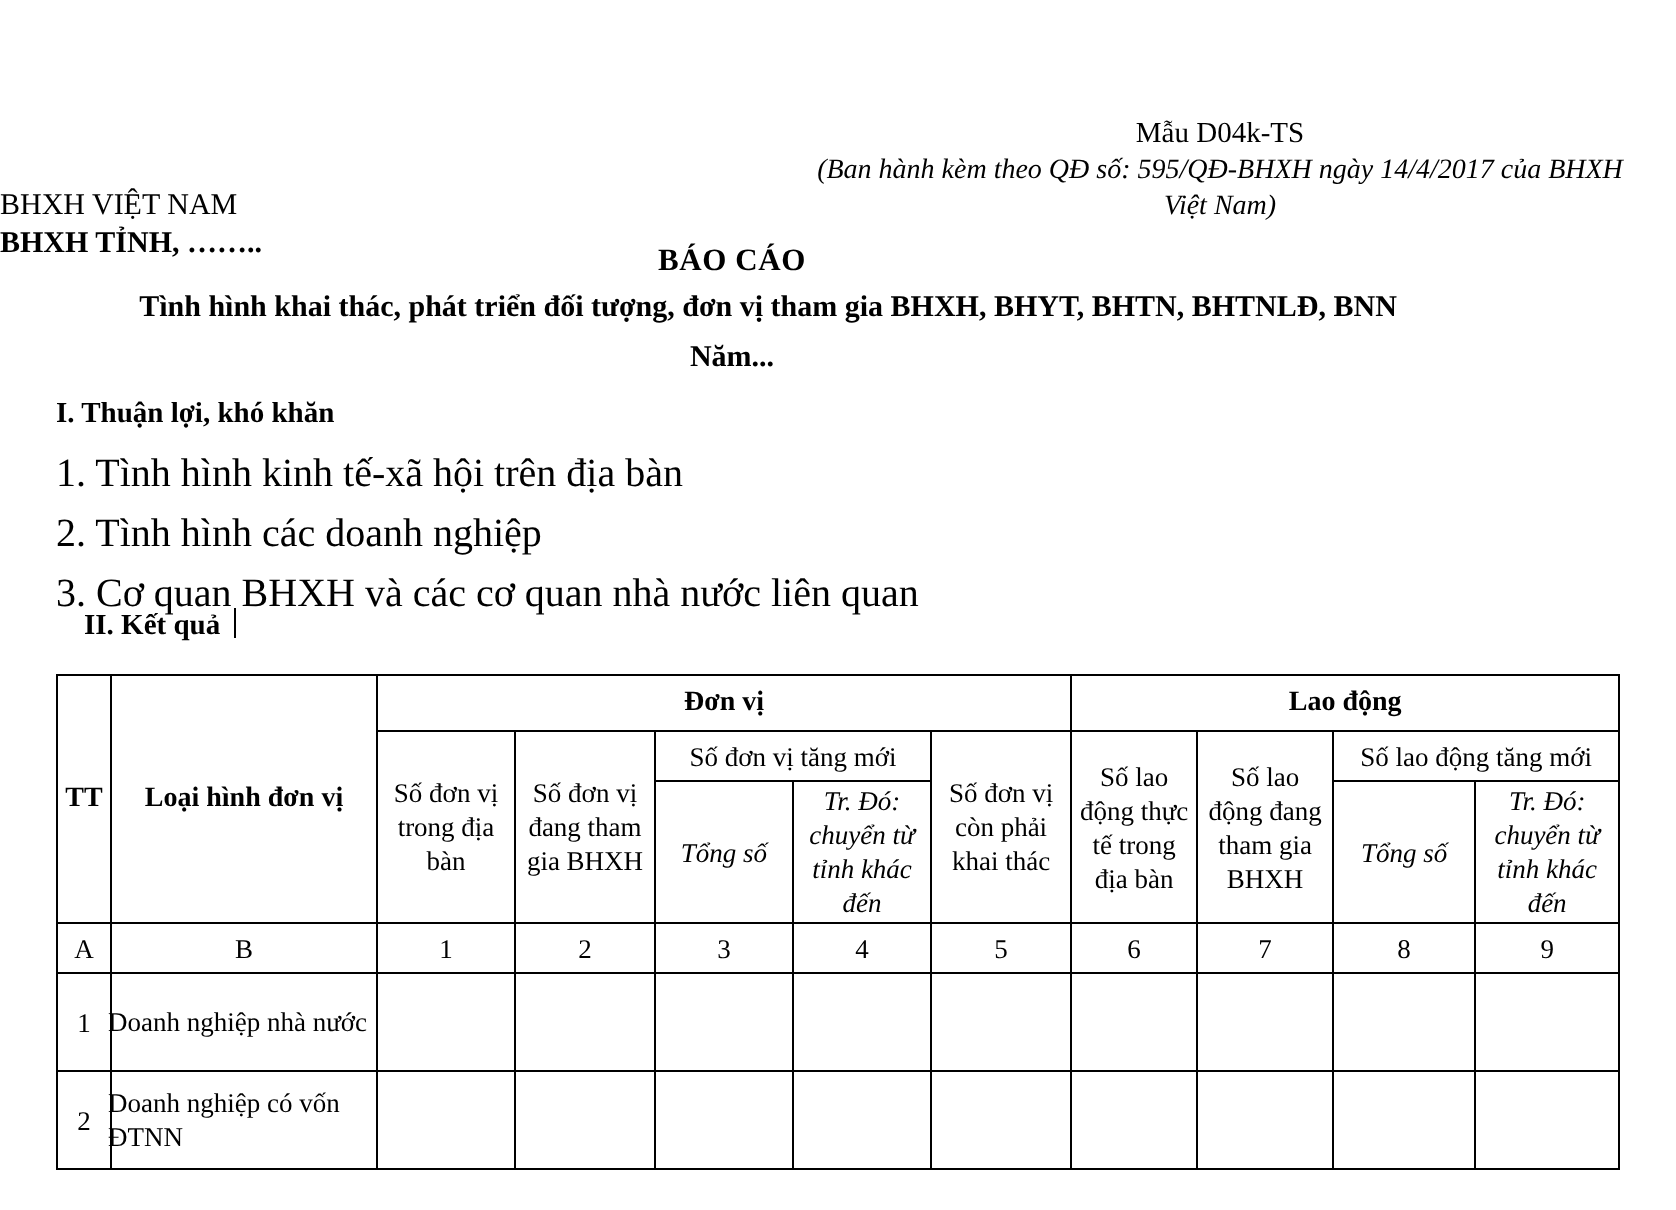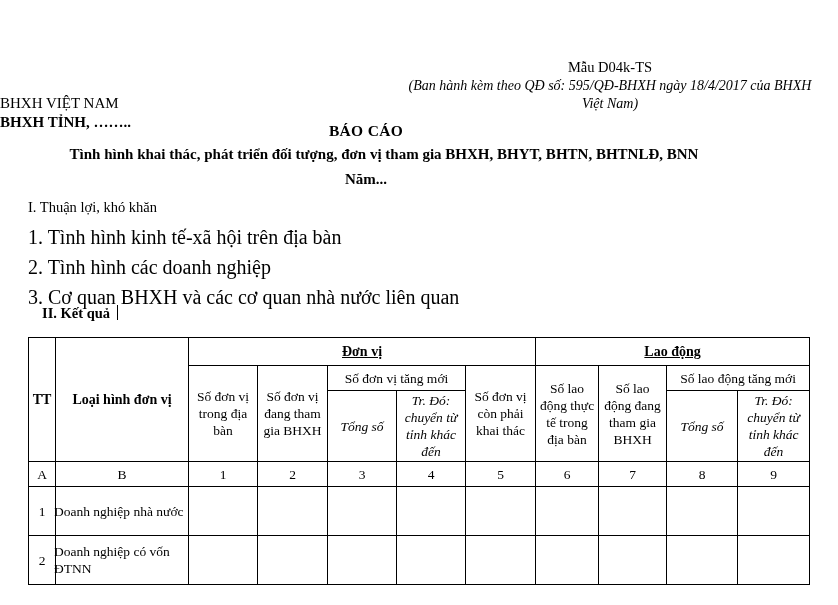--- a/index.html
+++ b/index.html
@@ -78,21 +78,21 @@
 
   
   .section-list {
     position: absolute;
     top: 192px;
     left: 28px;
     width: 700px;
   }
   .section-heading {
     font-size: 14.5px;
-    font-weight: normal;
+    font-weight: bold;
     line-height: 30px;
   }
   .section-item {
     font-size: 20px;
     font-weight: normal;
     line-height: 30px;
   }
   .section-heading-2 {
     position: absolute;
     top: 303px;
@@ -126,21 +126,20 @@
     text-align: center;
     vertical-align: middle;
     padding: 1px 2px;
     overflow: visible;
     white-space: normal;
   }
   .report-table td.group-head {
     font-weight: bold;
     font-size: 14px;
     height: 25px;
-    text-decoration: underline;
   }
   .report-table td.span-head {
     font-size: 13.5px;
     height: 22px;
     vertical-align: middle;
   }
   .report-table td.corner {
     font-weight: bold;
     font-size: 14px;
     vertical-align: middle;
@@ -175,21 +174,21 @@
 </head>
 <body>
 
 <div class="header-block">
   <div class="header-left">
     <div class="org-top">BHXH VIỆT NAM</div>
     <div class="org-sub">BHXH TỈNH, ……..</div>
   </div>
   <div class="header-right">
     <div class="form-code">Mẫu D04k-TS</div>
-    <div class="form-decree">(Ban hành kèm theo QĐ số: 595/QĐ-BHXH ngày 18/4/2017 của BHXH Việt Nam)</div>
+    <div class="form-decree">(Ban hành kèm theo QĐ số: 595/QĐ-BHXH ngày 14/4/2017 của BHXH Việt Nam)</div>
   </div>
 </div>
 
 <div class="title-block">
   <div class="doc-title">BÁO CÁO</div>
   <div class="doc-subtitle">Tình hình khai thác, phát triển đối tượng, đơn vị tham gia BHXH, BHYT, BHTN, BHTNLĐ, BNN</div>
   <div class="doc-year">Năm...</div>
 </div>
 
 <div class="section-list">

